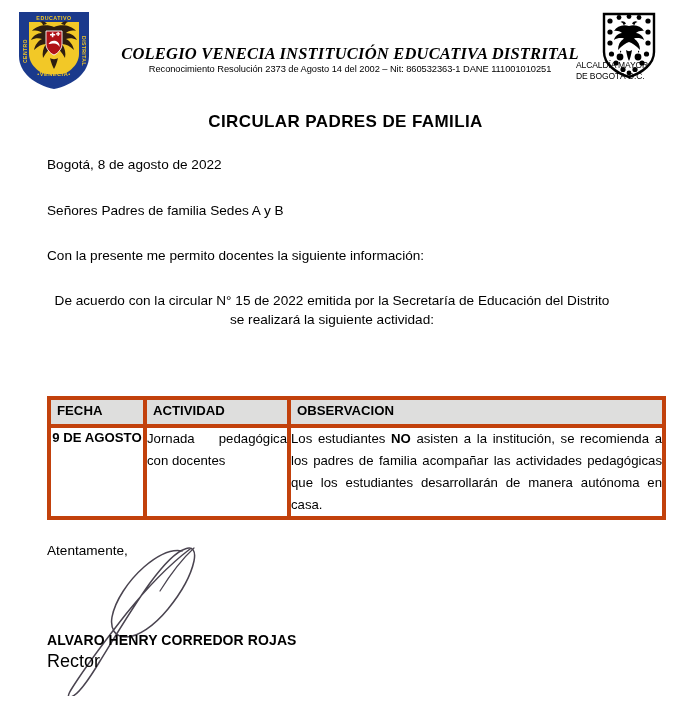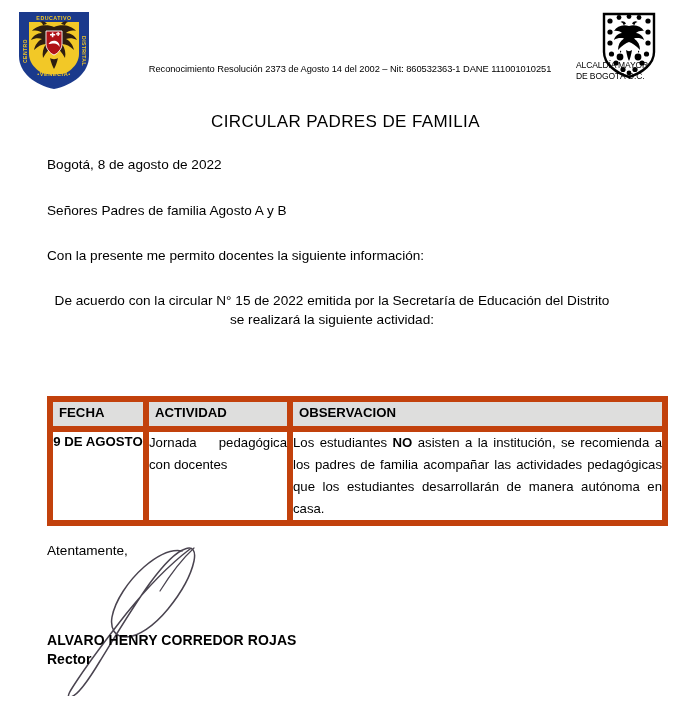--- a/index.html
+++ b/index.html
@@ -75,21 +75,21 @@
   }
 
   
   .doc-title {
     position: absolute;
     left: 0;
     top: 112px;
     width: 691px;
     text-align: center;
     font-size: 17px;
-    font-weight: normal;
+    font-weight: bold;
     letter-spacing: 0.4px;
   }
 
   
   .body-block {
     position: absolute;
     left: 47px;
     top: 155px;
     width: 570px;
     font-size: 13.6px;
@@ -104,21 +104,21 @@
   .tbl {
     position: absolute;
     left: 47px;
     top: 396px;
     width: 615px;
     border-collapse: collapse;
     table-layout: fixed;
     font-size: 13.2px;
   }
   .tbl td, .tbl th {
-    border: 6px solid #c2410c;
+    border: 4px solid #c2410c;
     vertical-align: top;
     padding: 0;
   }
   .tbl thead th {
     background: #dededd;
     font-weight: bold;
     font-size: 13.2px;
     text-align: left;
     padding: 3px 0 4px 6px;
     height: 17px;
@@ -177,22 +177,22 @@
     top: 89px;
     font-size: 14px;
     font-weight: bold;
     letter-spacing: 0.1px;
     white-space: nowrap;
   }
   .signer-role {
     position: absolute;
     left: 0;
     top: 108px;
-    font-size: 14px;
-    font-weight: bold;
+    font-size: 18px;
+    font-weight: normal;
   }
 </style>
 </head>
 <body>
 
 <div class="letterhead">
 
   <svg class="crest-left" viewBox="0 0 74 78">
     <defs>
       <clipPath id="shieldClip">
@@ -224,20 +224,21 @@
     <g fill="#ffffff">
       <path d="M33,23 l1.8,0 l0,-1.6 l1.6,0 l0,1.6 l1.8,0 l0,1.5 l-1.8,0 l0,1.8 l-1.6,0 l0,-1.8 l-1.8,0 Z"></path>
       <path d="M39,22.3 l1.5,0 l0,-1.3 l1.3,0 l0,1.3 l1.4,0 l0,1.2 l-1.4,0 l0,1.4 l-1.3,0 l0,-1.4 l-1.5,0 Z"></path>
       <path d="M31.5,33 C33,30 36,29 39,30 C41.5,31 43,33.5 42.5,36 C41.5,34 39.5,32.5 37,32.5 C35,32.5 33,33 31.5,33 Z"></path>
     </g>
 
     <path d="M13,58 C22,65 52,65 61,58 L61,63 C52,70 22,70 13,63 Z" fill="#1b3a8c"></path>
     <text x="37" y="65.2" font-family="Liberation Sans, sans-serif" font-size="5.6" font-weight="bold" fill="#f2c827" text-anchor="middle" letter-spacing="0.5">•VENECIA•</text>
   </svg>
 
+  <div class="inst-title">COLEGIO VENECIA INSTITUCIÓN EDUCATIVA DISTRITAL</div>
   <div class="inst-sub">Reconocimiento Resolución 2373 de Agosto 14 del 2002 – Nit: 860532363-1 DANE 111001010251</div>
 
   <svg class="crest-right" viewBox="0 0 66 74">
     <path d="M8,2 H58 V40 C58,52 46,61 33,65 C20,61 8,52 8,40 Z" fill="none" stroke="#000" stroke-width="2.4"></path>
 
     <g fill="#000">
       <circle cx="14" cy="9" r="2.6"></circle>
         <circle cx="14" cy="20" r="2.6"></circle>
       <circle cx="14" cy="31" r="2.6"></circle>
         <circle cx="15.5" cy="42" r="2.6"></circle>
@@ -275,21 +276,21 @@
     <div>ALCALDÍA MAYOR</div>
     <div>DE BOGOTÁ D.C.</div>
   </div>
 </div>
 
 <div class="doc-title">CIRCULAR PADRES DE FAMILIA</div>
 
 <div class="body-block">
   <p class="para">Bogotá,  8 de agosto de 2022</p>
   <div class="gap-lg"></div>
-  <p class="para">Señores Padres de familia Agosto A y B</p>
+  <p class="para">Señores Padres de familia Sedes A y B</p>
   <div class="gap-md"></div>
   <p class="para">Con la presente me permito docentes la siguiente información:</p>
   <div class="gap-md"></div>
   <p class="para just">De acuerdo con la circular N° 15 de 2022 emitida por la Secretaría de Educación del Distrito se realizará la siguiente actividad:</p>
 </div>
 
 <table class="tbl">
   <colgroup>
     <col class="col-fecha">
       <col class="col-act">

